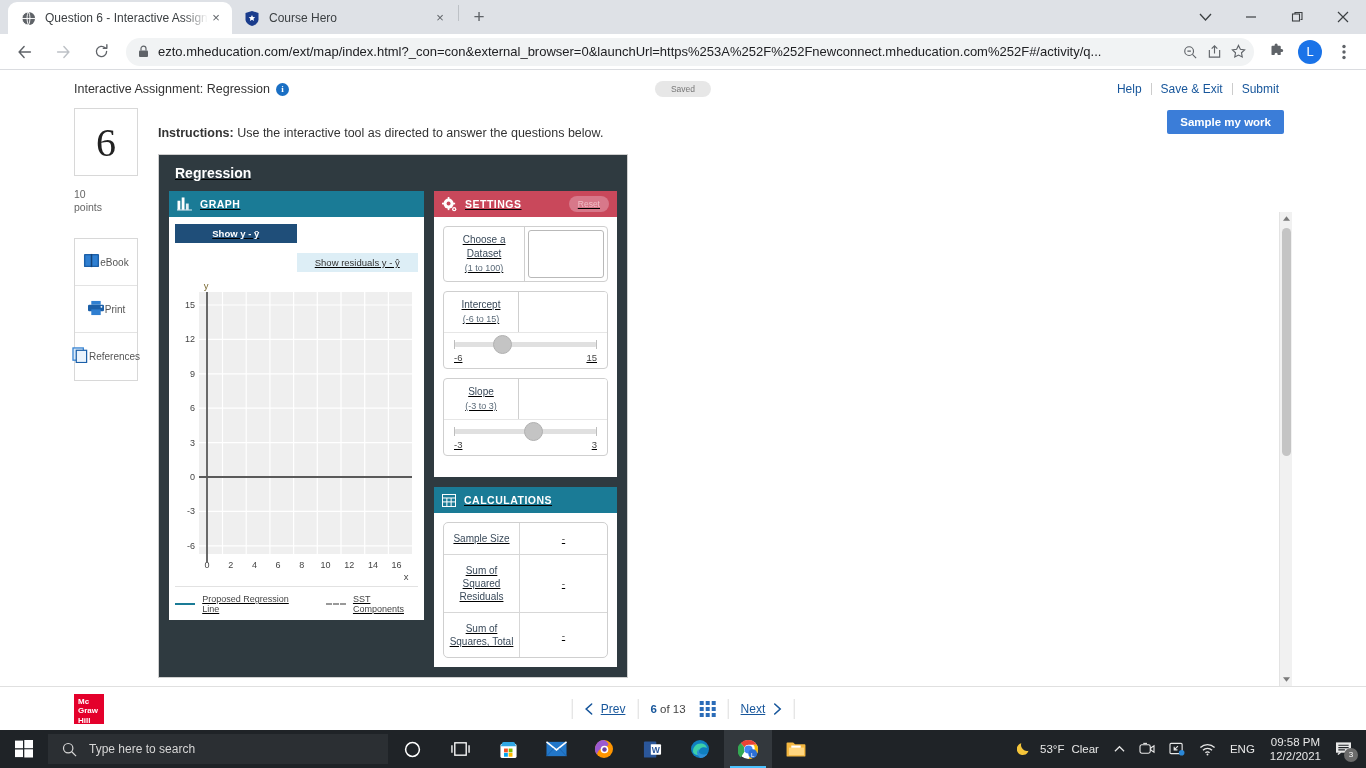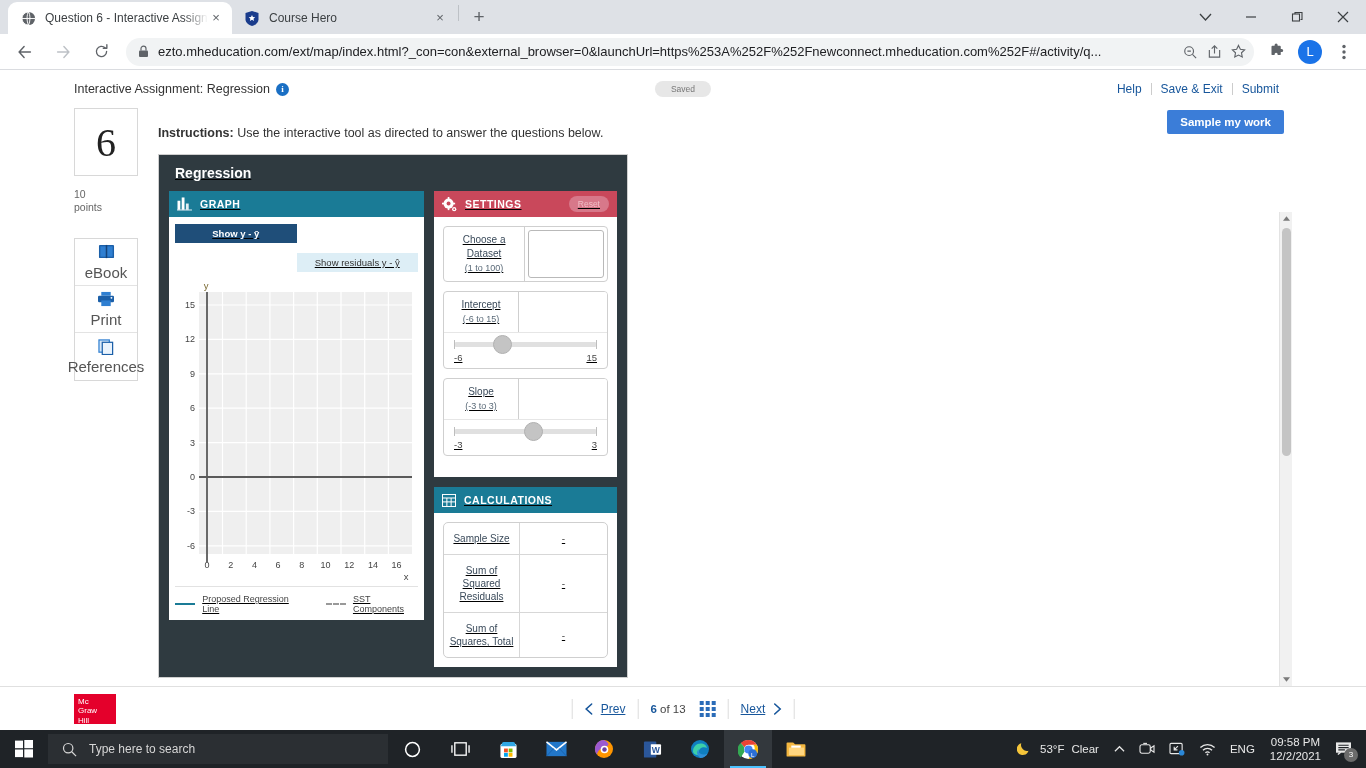--- a/index.html
+++ b/index.html
@@ -216,23 +216,23 @@
     line-height: 13px;
   }
   .tool-stack {
     margin-top: 24px;
     width: 64px;
     border: 1px solid #d8d8d8;
     background: #fff;
   }
   .tool-item {
     height: 47px;
-    display: flex; flex-direction: column;
+    display: flex; 
     align-items: center; justify-content: center;
-    font-size: 15px;
+    font-size: 10px;
     color: #555;
     border-bottom: 1px solid #e3e3e3;
     cursor: pointer;
   }
   .tool-item:last-child { border-bottom: none; }
   .tool-item .ti-icon { margin-bottom: 3px; height: 17px; display:flex; align-items:center; }
 
   
   .main-col {
     position: absolute;
@@ -446,25 +446,25 @@
     position: absolute;
     left: 0; right: 0; bottom: 0;
     height: 44px;
     background: #fff;
     border-top: 1px solid #e0e0e0;
     display: flex;
     align-items: center;
   }
   .mh-logo {
     margin-left: 74px;
-    width: 42px; height: 30px;
+    width: 30px; height: 30px;
     background: #e4002b;
     color: #fff;
     font-size: 8px;
-    font-weight: normal;
+    font-weight: bold;
     line-height: 9.5px;
     padding: 3px 0 0 4px;
   }
   .pager {
     position: absolute; left: 50%; transform: translateX(-50%);
     display: flex; align-items: center;
     font-size: 12px;
     color: #17569b;
   }
   .pager .pg-group { display: flex; align-items: center; padding: 0 12px; }

